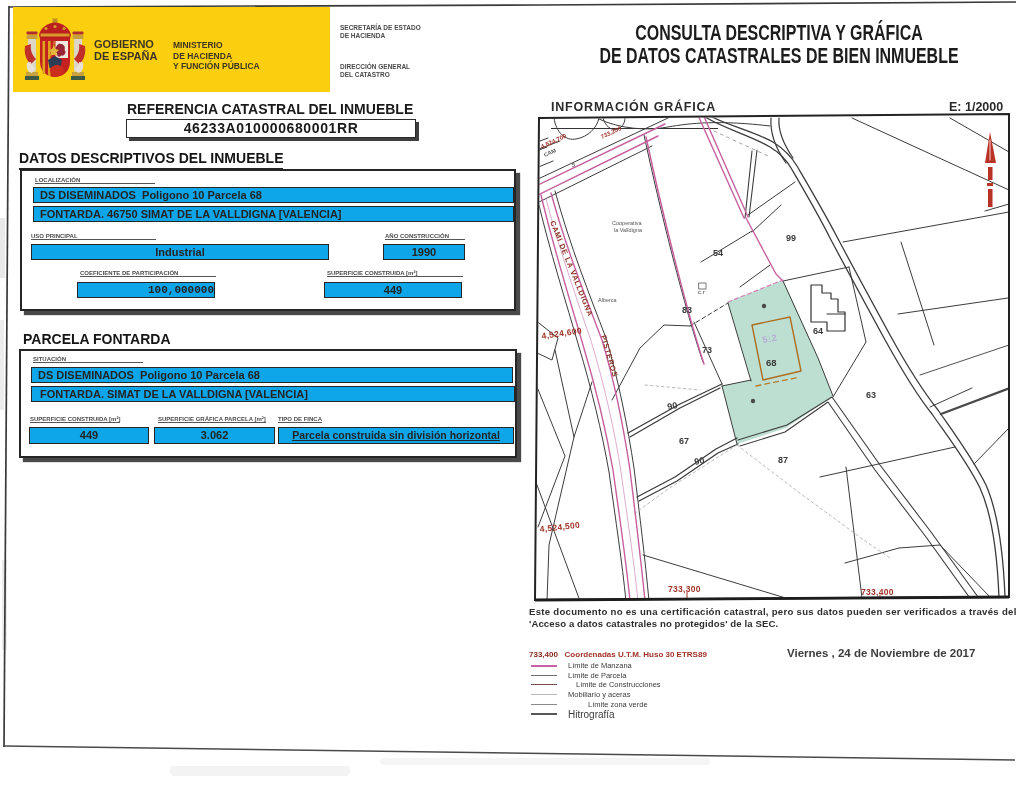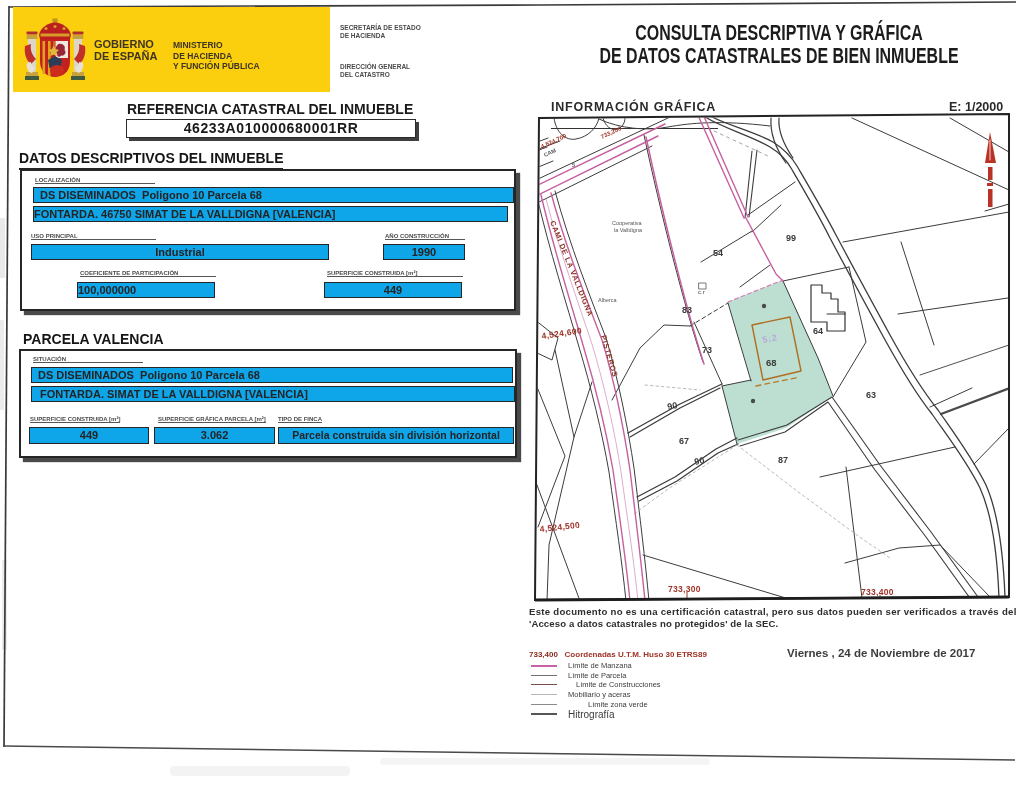--- a/index.html
+++ b/index.html
@@ -65,43 +65,43 @@
 <div class="abs hd" style="left:499px;top:22px;width:560px;text-align:center;font-size:22.5px;line-height:22.5px;color:#1c1c1c;transform:scaleX(0.71);transform-origin:280px 0;white-space:nowrap;">CONSULTA DESCRIPTIVA Y GRÁFICA<br>DE DATOS CATASTRALES DE BIEN INMUEBLE</div>
 
 <div class="abs hd" style="left:127px;top:101px;font-size:14px;color:#1a1a1a;border-bottom:2px solid #222;padding-bottom:16px;">REFERENCIA CATASTRAL DEL INMUEBLE</div>
 <div class="abs hd" style="left:126px;top:119px;width:288px;height:17px;border:1.6px solid #2a2a2a;background:#fff;box-shadow:3px 3px 0 #3f3f3f;text-align:center;font-size:14px;line-height:16px;color:#1a1a1a;letter-spacing:0.6px;">46233A010000680001RR</div>
 
 <div class="abs hd" style="left:19px;top:150px;font-size:14px;color:#151515;border-bottom:2px solid #222;padding-bottom:1.5px;">DATOS DESCRIPTIVOS DEL INMUEBLE</div>
 
 <div class="abs" style="left:20px;top:169px;width:492px;height:138px;border:2px solid #262626;background:#fff;box-shadow:4px 4px 1px #4a4a4a;">
   <div class="lbl" style="position:absolute;left:13px;top:6px;border-bottom:1px solid #555;width:120px;">LOCALIZACIÓN</div>
   <div class="vbox" style="left:11px;top:16px;width:473px;height:14px;padding-left:6px;line-height:14px;">DS DISEMINADOS&nbsp; Poligono 10 Parcela 68</div>
-  <div class="vbox" style="left:11px;top:35px;width:473px;height:14px;padding-left:0;line-height:14px;">FONTARDA. 46750 SIMAT DE LA VALLDIGNA [VALENCIA]</div>
+  <div class="vbox" style="left:11px;top:35px;width:473px;height:14px;padding-left:6px;line-height:14px;">FONTARDA. 46750 SIMAT DE LA VALLDIGNA [VALENCIA]</div>
   <div class="lbl" style="position:absolute;left:9px;top:62px;border-bottom:1px solid #555;width:125px;">USO PRINCIPAL</div>
   <div class="vbox" style="left:9px;top:73px;width:296px;height:14px;text-align:center;line-height:14px;">Industrial</div>
   <div class="lbl" style="position:absolute;left:363px;top:62px;border-bottom:1px solid #555;width:80px;">AÑO CONSTRUCCIÓN</div>
   <div class="vbox" style="left:361px;top:73px;width:80px;height:14px;text-align:center;line-height:14px;">1990</div>
   <div class="lbl" style="position:absolute;left:58px;top:99px;border-bottom:1px solid #555;width:136px;">COEFICIENTE DE PARTICIPACIÓN</div>
-  <div class="vbox" style="left:55px;top:111px;width:136px;height:14px;text-align:left;line-height:14px;">100,000000</div>
+  <div class="vbox" style="left:55px;top:111px;width:136px;height:14px;text-align:right;line-height:14px;font-family:Liberation Mono, monospace;">100,000000</div>
   <div class="lbl" style="position:absolute;left:305px;top:99px;border-bottom:1px solid #555;width:136px;">SUPERFICIE CONSTRUIDA [m²]</div>
   <div class="vbox" style="left:302px;top:111px;width:136px;height:14px;text-align:center;line-height:14px;">449</div>
 </div>
 
-<div class="abs hd" style="left:23px;top:331px;font-size:14px;color:#151515;border-bottom:2px solid #222;padding-bottom:1.5px;">PARCELA VALENCIA</div>
+<div class="abs hd" style="left:23px;top:331px;font-size:14px;color:#151515;border-bottom:2px solid #222;padding-bottom:1.5px;">PARCELA FONTARDA</div>
 
 <div class="abs" style="left:19px;top:349px;width:494px;height:105px;border:2px solid #262626;background:#fff;box-shadow:4px 4px 1px #4a4a4a;">
   <div class="lbl" style="position:absolute;left:12px;top:5px;border-bottom:1px solid #555;width:110px;">SITUACIÓN</div>
   <div class="vbox" style="left:10px;top:16px;width:474px;height:14px;padding-left:6px;line-height:14px;">DS DISEMINADOS&nbsp; Poligono 10 Parcela 68</div>
   <div class="vbox" style="left:10px;top:35px;width:474px;height:14px;padding-left:8px;line-height:14px;">FONTARDA. SIMAT DE LA VALLDIGNA [VALENCIA]</div>
   <div class="lbl" style="position:absolute;left:9px;top:65px;border-bottom:1px solid #555;">SUPERFICIE CONSTRUIDA [m²]</div>
   <div class="lbl" style="position:absolute;left:137px;top:65px;border-bottom:1px solid #555;">SUPERFICIE GRÁFICA PARCELA [m²]</div>
   <div class="lbl" style="position:absolute;left:257px;top:65px;border-bottom:1px solid #555;">TIPO DE FINCA</div>
   <div class="vbox" style="left:8px;top:76px;width:118px;height:15px;text-align:center;line-height:15px;">449</div>
   <div class="vbox" style="left:133px;top:76px;width:119px;height:15px;text-align:center;line-height:15px;">3.062</div>
-  <div class="vbox" style="left:257px;top:76px;width:234px;height:15px;text-align:center;line-height:15px;font-size:10.5px;">Parcela construida sin división horizontal</div>
+  <div class="vbox" style="left:257px;top:76px;width:234px;height:15px;text-align:center;line-height:15px;font-size:10.5px;text-decoration:underline;">Parcela construida sin división horizontal</div>
 </div>
 
 <div class="abs hd" style="left:551px;top:100px;font-size:12.5px;color:#2a2a2a;letter-spacing:0.8px;border-bottom:1.5px solid #333;padding-bottom:14px;padding-right:2px;">INFORMACIÓN GRÁFICA</div>
 <div class="abs hd" style="left:949px;top:100px;font-size:12.5px;color:#2a2a2a;">E: 1/2000</div>
 
 <svg id="map" class="abs" style="left:0;top:0" width="1018" height="791" viewBox="0 0 1018 791">
 <defs>
 <clipPath id="mapclip">
         <polygon points="540,119 1008,115 1008,596 536,599"></polygon>
       </clipPath>

